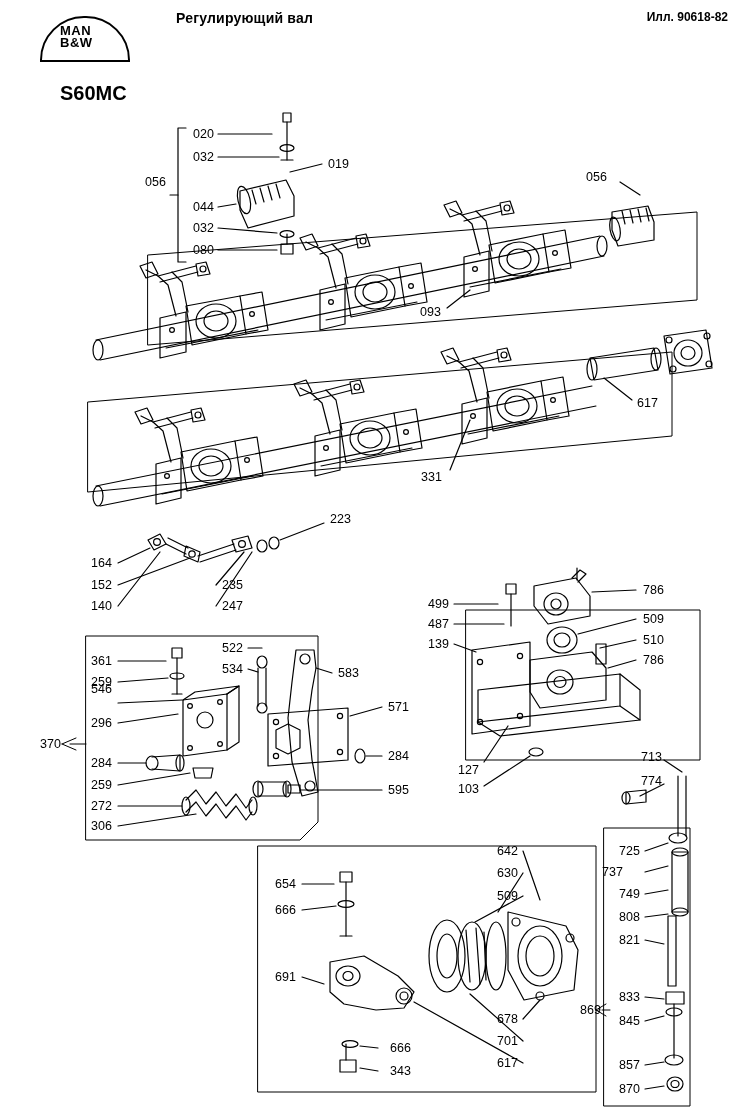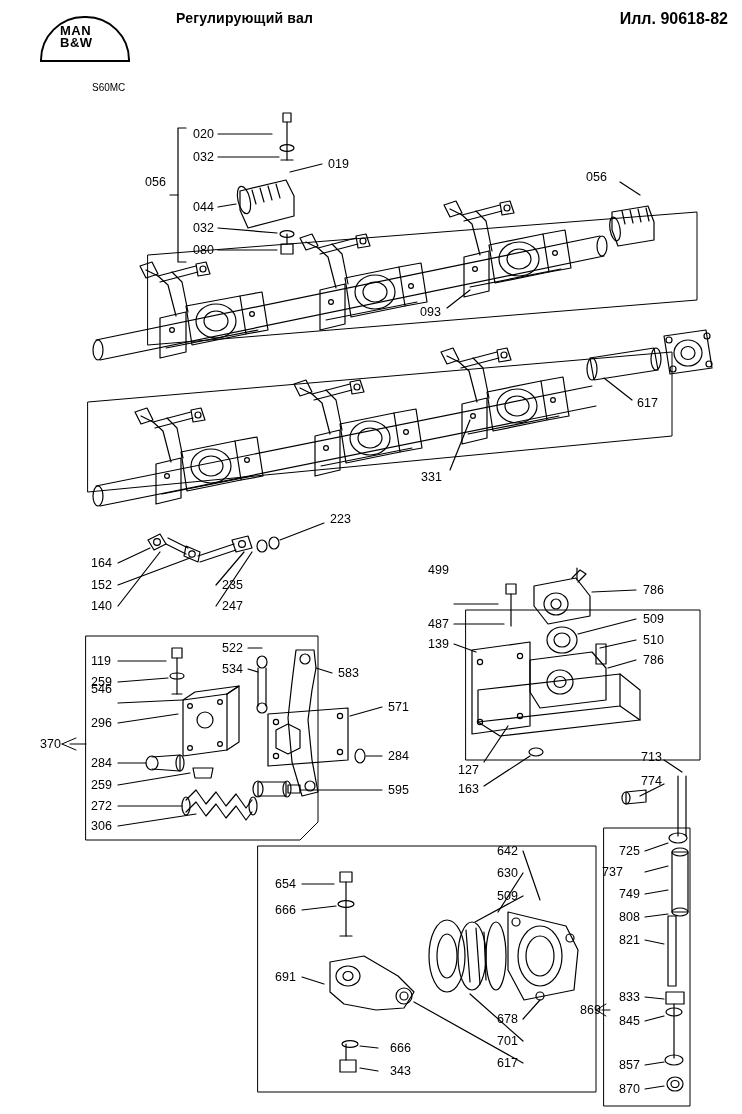--- a/index.html
+++ b/index.html
@@ -25,21 +25,21 @@
     left: 176px;
     top: 10px;
     font-size: 14px;
     font-weight: bold;
     letter-spacing: 0.2px;
   }
   .hdr-illus {
     position: absolute;
     right: 14px;
     top: 10px;
-    font-size: 16px;
+    font-size: 12px;
     font-weight: bold;
     text-align: right;
   }
   .logo-wrap {
     position: absolute;
     left: 40px;
     top: 16px;
     width: 96px;
     height: 56px;
   }
@@ -61,23 +61,22 @@
     top: 9px;
     font-size: 13px;
     font-weight: bold;
     line-height: 12px;
     letter-spacing: 0.5px;
   }
   .logo-model {
     position: absolute;
     left: 20px;
     top: 66px;
-    font-size: 10px;
-    font-weight: normal;
-    margin-left: 32px;
+    font-size: 20px;
+    font-weight: bold;
   }
   .lbl {
     position: absolute;
     font-size: 12.5px;
     font-family: "Liberation Sans", sans-serif;
     color: #000;
     white-space: nowrap;
   }
   svg.art {
     position: absolute;
@@ -505,44 +504,44 @@
   <div class="lbl" style="left:586px;  top:170px;">056</div>
   <div class="lbl" style="left:420px;  top:305px;">093</div>
   <div class="lbl" style="left:637px;  top:396px;">617</div>
   <div class="lbl" style="left:421px;  top:470px;">331</div>
   <div class="lbl" style="left:330px;  top:512px;">223</div>
   <div class="lbl" style="left:91px;   top:556px;">164</div>
   <div class="lbl" style="left:91px;   top:578px;">152</div>
   <div class="lbl" style="left:91px;   top:599px;">140</div>
   <div class="lbl" style="left:222px;  top:578px;">235</div>
   <div class="lbl" style="left:222px;  top:599px;">247</div>
-  <div class="lbl" style="left:428px;  top:563px;">499</div>
+  <div class="lbl" style="left:428px;  top:597px;">499</div>
   <div class="lbl" style="left:428px;  top:617px;">487</div>
   <div class="lbl" style="left:428px;  top:637px;">139</div>
   <div class="lbl" style="left:643px;  top:583px;">786</div>
   <div class="lbl" style="left:643px;  top:612px;">509</div>
   <div class="lbl" style="left:643px;  top:633px;">510</div>
   <div class="lbl" style="left:643px;  top:653px;">786</div>
-  <div class="lbl" style="left:91px;   top:654px;">119</div>
+  <div class="lbl" style="left:91px;   top:654px;">361</div>
   <div class="lbl" style="left:91px;   top:675px;">259</div>
   <div class="lbl" style="left:91px;   top:682px;">546</div>
   <div class="lbl" style="left:91px;   top:716px;">296</div>
   <div class="lbl" style="left:91px;   top:756px;">284</div>
   <div class="lbl" style="left:91px;   top:778px;">259</div>
   <div class="lbl" style="left:91px;   top:799px;">272</div>
   <div class="lbl" style="left:91px;   top:819px;">306</div>
   <div class="lbl" style="left:40px;   top:737px;">370</div>
   <div class="lbl" style="left:222px;  top:641px;">522</div>
   <div class="lbl" style="left:222px;  top:662px;">534</div>
   <div class="lbl" style="left:338px;  top:666px;">583</div>
   <div class="lbl" style="left:388px;  top:700px;">571</div>
   <div class="lbl" style="left:388px;  top:749px;">284</div>
   <div class="lbl" style="left:388px;  top:783px;">595</div>
   <div class="lbl" style="left:458px;  top:763px;">127</div>
-  <div class="lbl" style="left:458px;  top:782px;">163</div>
+  <div class="lbl" style="left:458px;  top:782px;">103</div>
   <div class="lbl" style="left:641px;  top:750px;">713</div>
   <div class="lbl" style="left:641px;  top:774px;">774</div>
   <div class="lbl" style="left:619px;  top:844px;">725</div>
   <div class="lbl" style="left:602px;  top:865px;text-align:right;">737</div>
   <div class="lbl" style="left:619px;  top:887px;">749</div>
   <div class="lbl" style="left:619px;  top:910px;">808</div>
   <div class="lbl" style="left:619px;  top:933px;">821</div>
   <div class="lbl" style="left:580px;  top:1003px;text-align:right;">869</div>
   <div class="lbl" style="left:619px;  top:990px;">833</div>
   <div class="lbl" style="left:619px;  top:1014px;">845</div>

